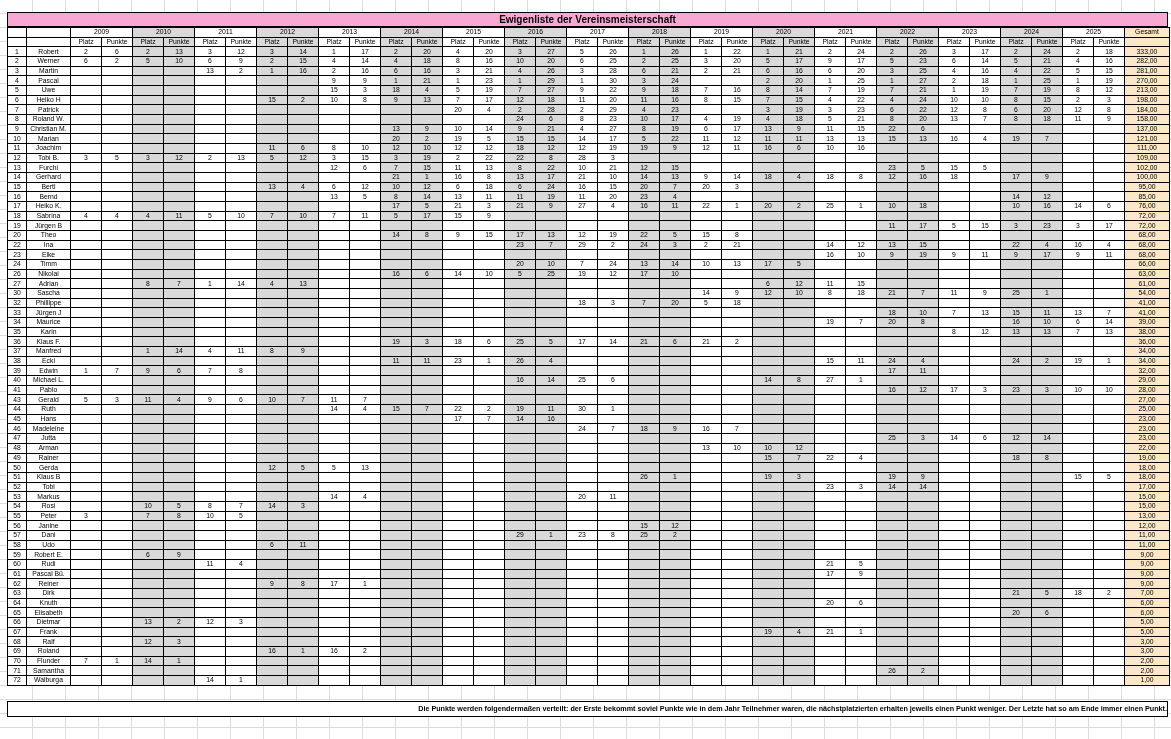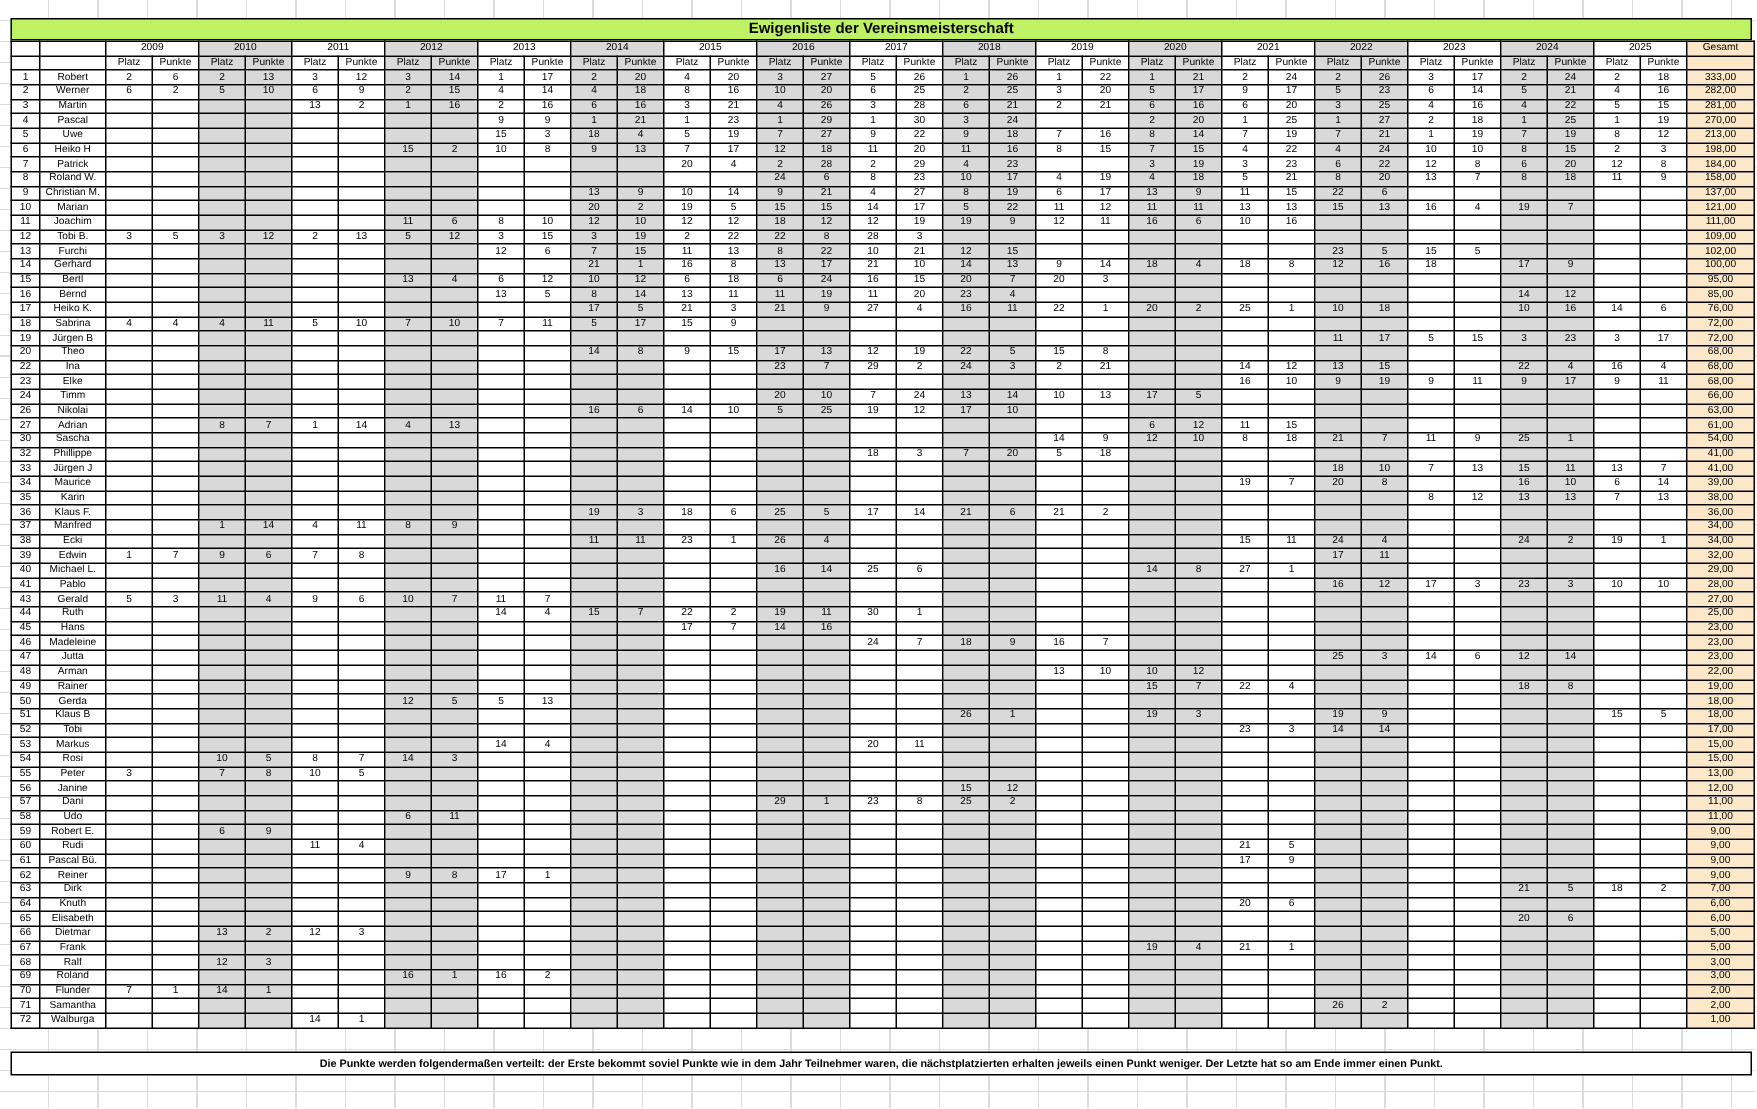--- a/index.html
+++ b/index.html
@@ -2,35 +2,35 @@
 <html><head>
 <meta charset="utf-8">
 <style>
   html,body{margin:0;padding:0;}
   body{width:1171px;height:739px;position:relative;font-family:"Liberation Sans",sans-serif;background:#fff;overflow:hidden;}
   .sheet-bg{position:absolute;inset:0;
     background-image:
       repeating-linear-gradient(to right, transparent 0px, transparent 32px, #dcdcdc 32px, #dcdcdc 33px),
       repeating-linear-gradient(to bottom, transparent 0px, transparent 13px, #dcdcdc 13px, #dcdcdc 14px);
   }
-  .title-box{position:absolute;left:7px;top:12px;width:1159px;height:13px;border:1px solid #000;background:#bef264;
+  .title-box{position:absolute;left:7px;top:12px;width:1159px;height:13px;border:1px solid #000;background:#f9a8d4;
     text-align:center;font-weight:bold;font-size:10px;line-height:13px;}
   table.grid{position:absolute;left:7px;top:27px;border-collapse:collapse;table-layout:fixed;background:#fff;}
   table.grid td,table.grid th{border:1px solid #000;padding:0;margin:0;height:8.65px;line-height:8px;
     font-size:6.8px;text-align:center;overflow:hidden;white-space:nowrap;font-weight:normal;}
   table.grid tr{height:9.68px;}
   table.grid tr.hdr{height:9.4px;}
   th.yh,th.ph{font-weight:bold;font-size:7px;}
   td.even,th.even{background:#d9d9d9;}
   td.ges,th.ges{background:#fce8c8;}
   td.gesv{font-weight:bold;}
   td.namec{text-align:left;padding-left:2px;font-size:6.6px;}
   td.rankc{font-size:6.6px;}
   .footer-box{position:absolute;left:7px;top:701px;width:1159px;height:14px;border:1px solid #000;background:#fff;
-    text-align:center;font-weight:bold;font-size:7.2px;line-height:14px;}
+    text-align:right;font-weight:bold;font-size:7.2px;line-height:14px;}
 </style>
 </head>
 <body>
 
 <div class="sheet-bg"></div>
 
 <div class="title-box">Ewigenliste der Vereinsmeisterschaft</div>
 
 <table class="grid">
   <colgroup>

